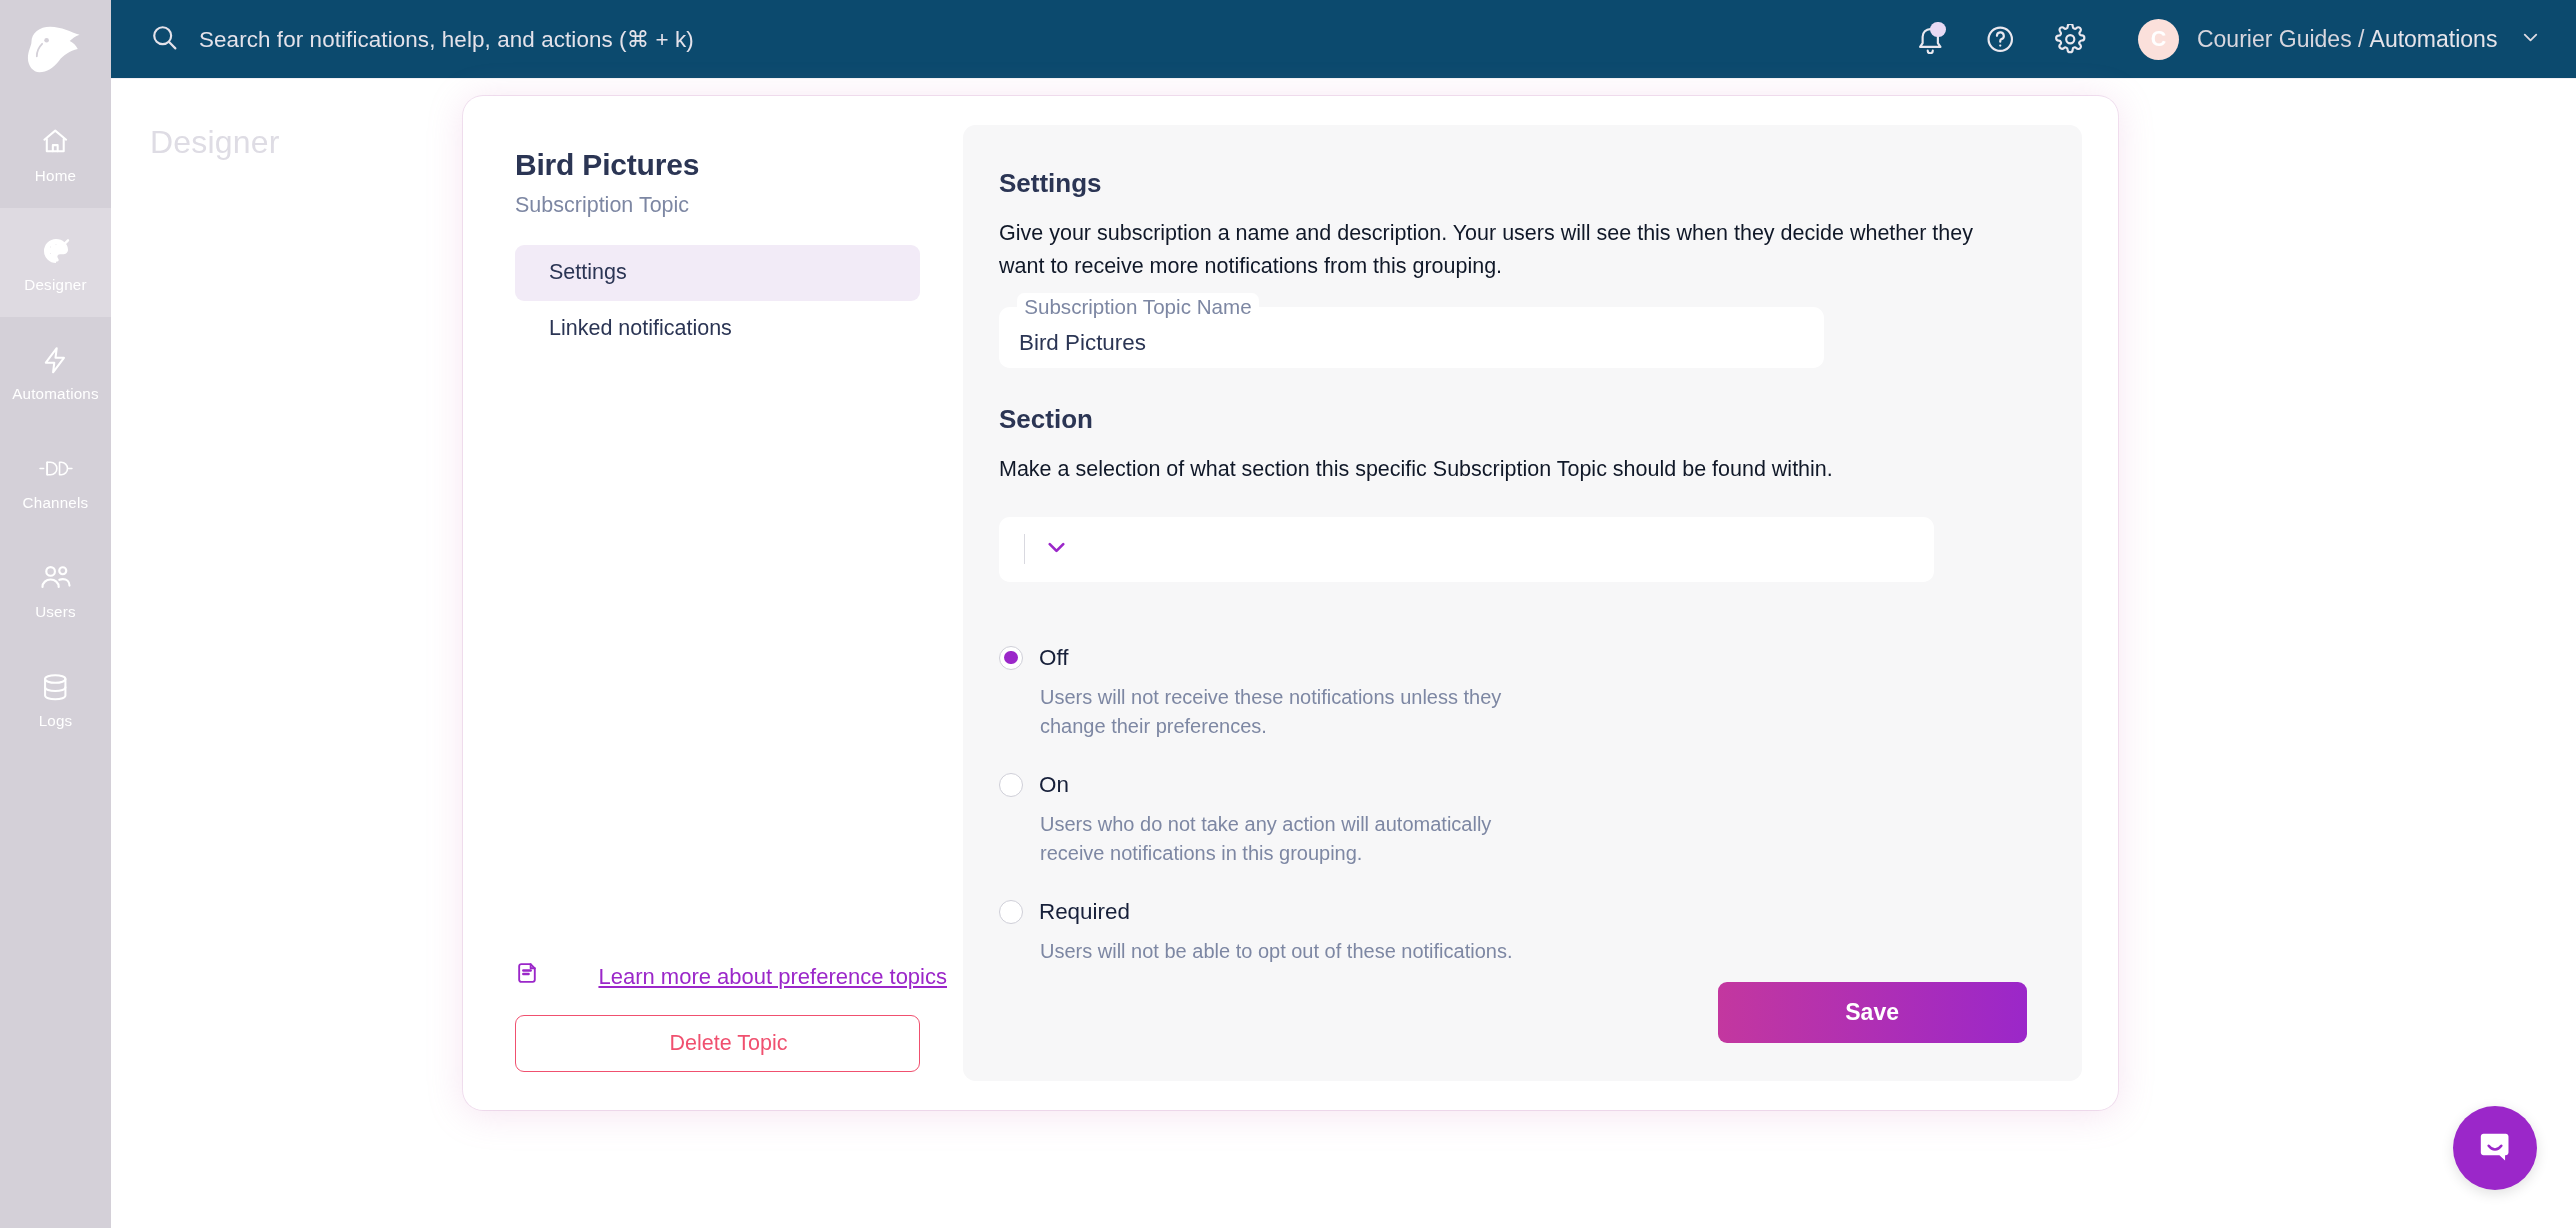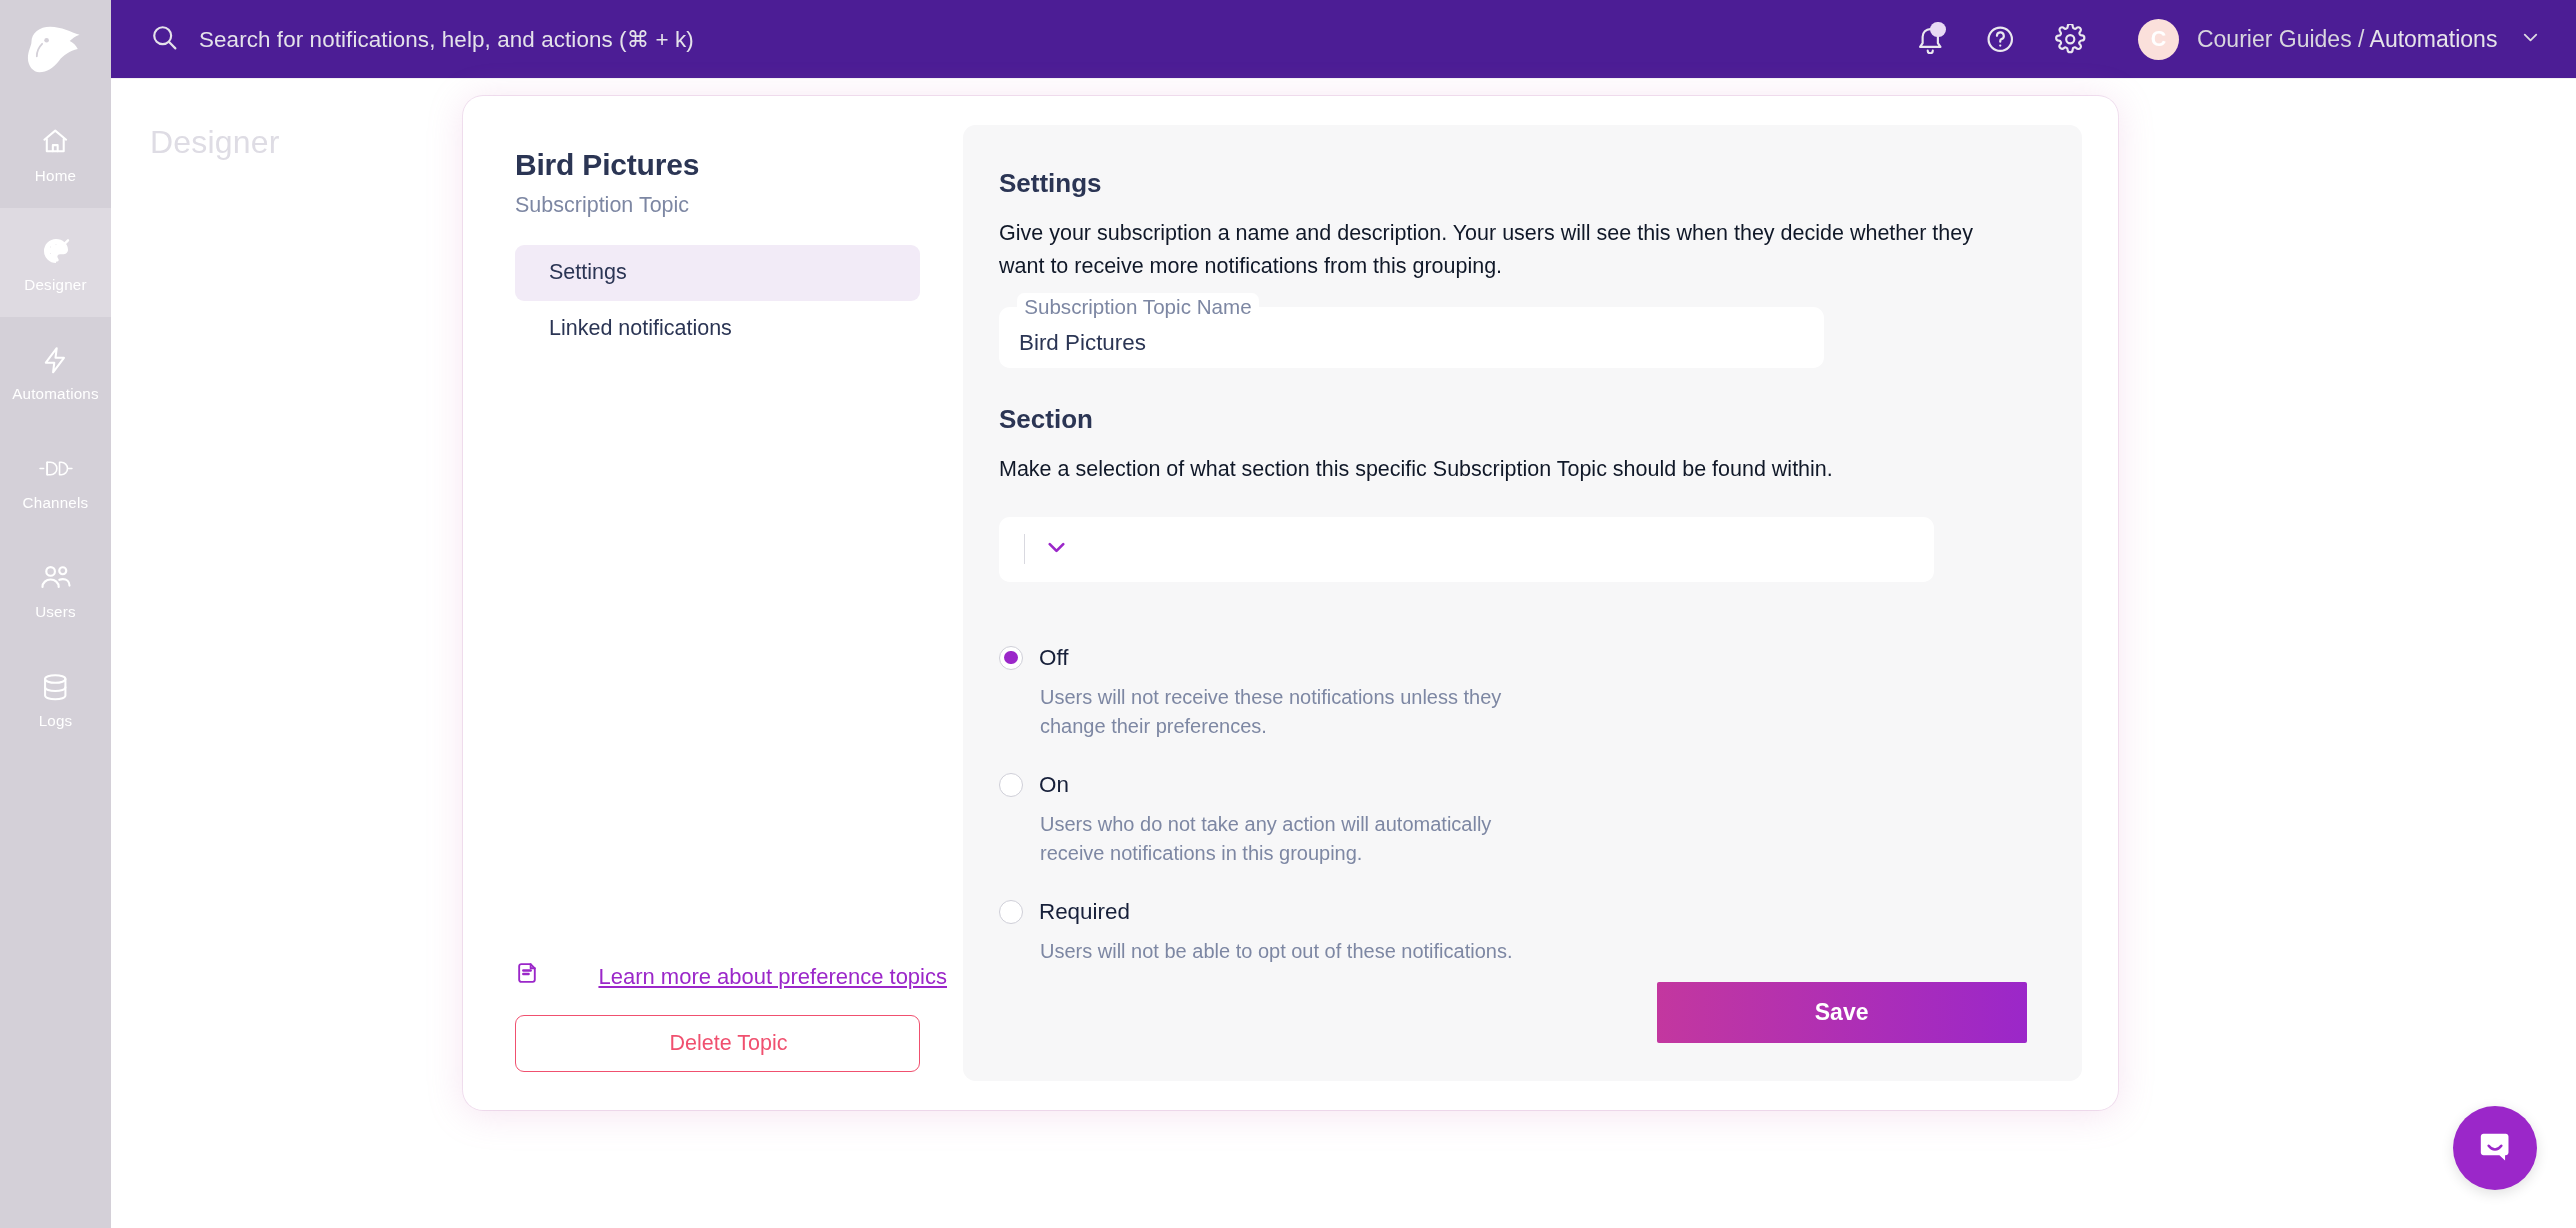--- a/index.html
+++ b/index.html
@@ -31,21 +31,21 @@
     color: #ffffff;
   }
   .nav-item.active { background: #dedae1; }
   .nav-label {
     font-size: 15.2px; font-weight: normal; letter-spacing: 0.2px;
     color: #ffffff; line-height: 1;
   }
   .nav-icon { width: 39px; height: 36px; display: flex; align-items: center; justify-content: center; }
 
   
-  .main { flex: 1; height: 1229px; position: relative; background: #4c1d95; }
+  .main { flex: 1; height: 1229px; position: relative; background: #0c4a6e; }
 
   
   .topbar {
     height: 79px; width: 100%;
     display: flex; align-items: center;
     border-bottom: 0.9px solid #f2f0f4;
     position: relative; z-index: 4;
   }
   .search-zone { display: flex; align-items: center; gap: 20px; padding-left: 39px; flex: 1; }
   .search-placeholder {
@@ -173,21 +173,21 @@
   .radio.checked .dot { display: block; }
   .radio-label { font-size: 22.4px; color: #17203a; }
   .radio-help {
     font-size: 20px; color: #7d87a3; line-height: 1.45;
     margin: 12.6px 0 0 41px; max-width: 502px;
   }
   .radio-group + .radio-group { margin-top: 30.5px; }
 
   .save-row { margin-top: auto; display: flex; justify-content: flex-end; padding-right: 5.4px; }
   .save-btn {
-    width: 370px; height: 61px; border-radius: 2px; border: none;
+    width: 309px; height: 61px; border-radius: 9px; border: none;
     background: linear-gradient(90deg, #c3379f 0%, #9b27c9 100%);
     color: #ffffff; font-size: 23px; font-weight: bold;
     font-family: "Liberation Sans", sans-serif;
     display: flex; align-items: center; justify-content: center;
     cursor: pointer;
   }
 
   
   .intercom {
     position: absolute; right: 39px; bottom: 39px;

